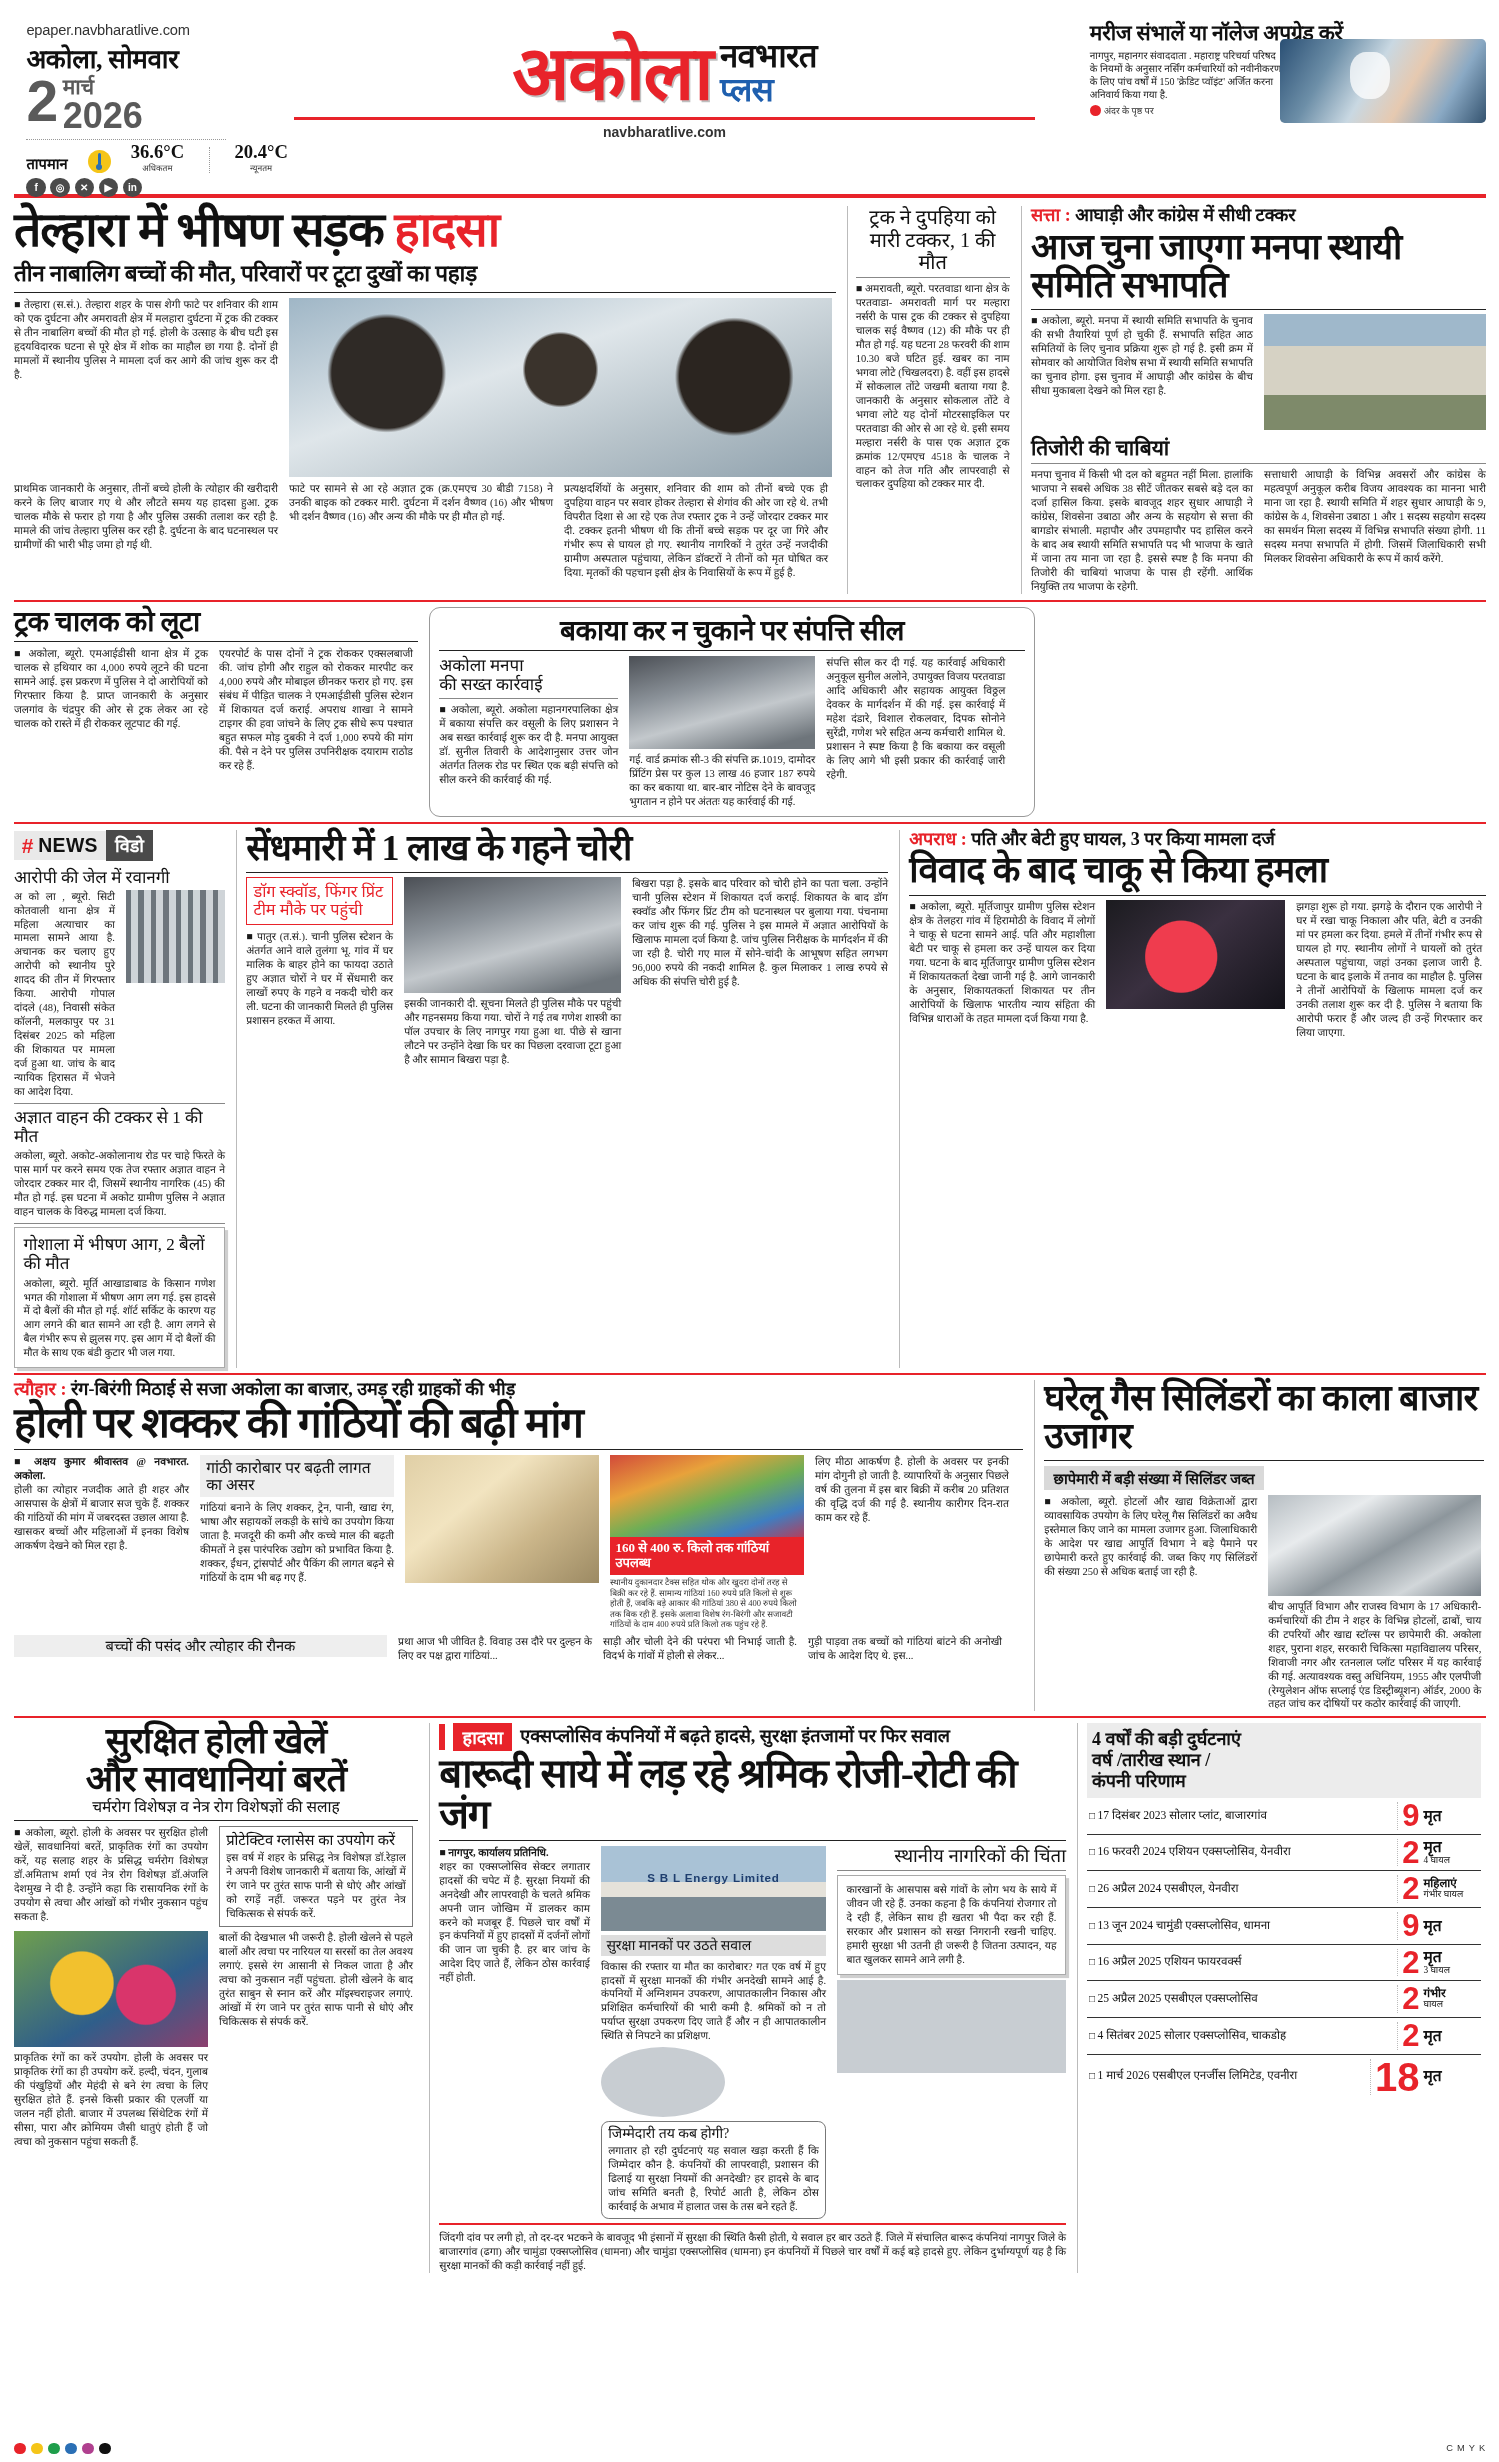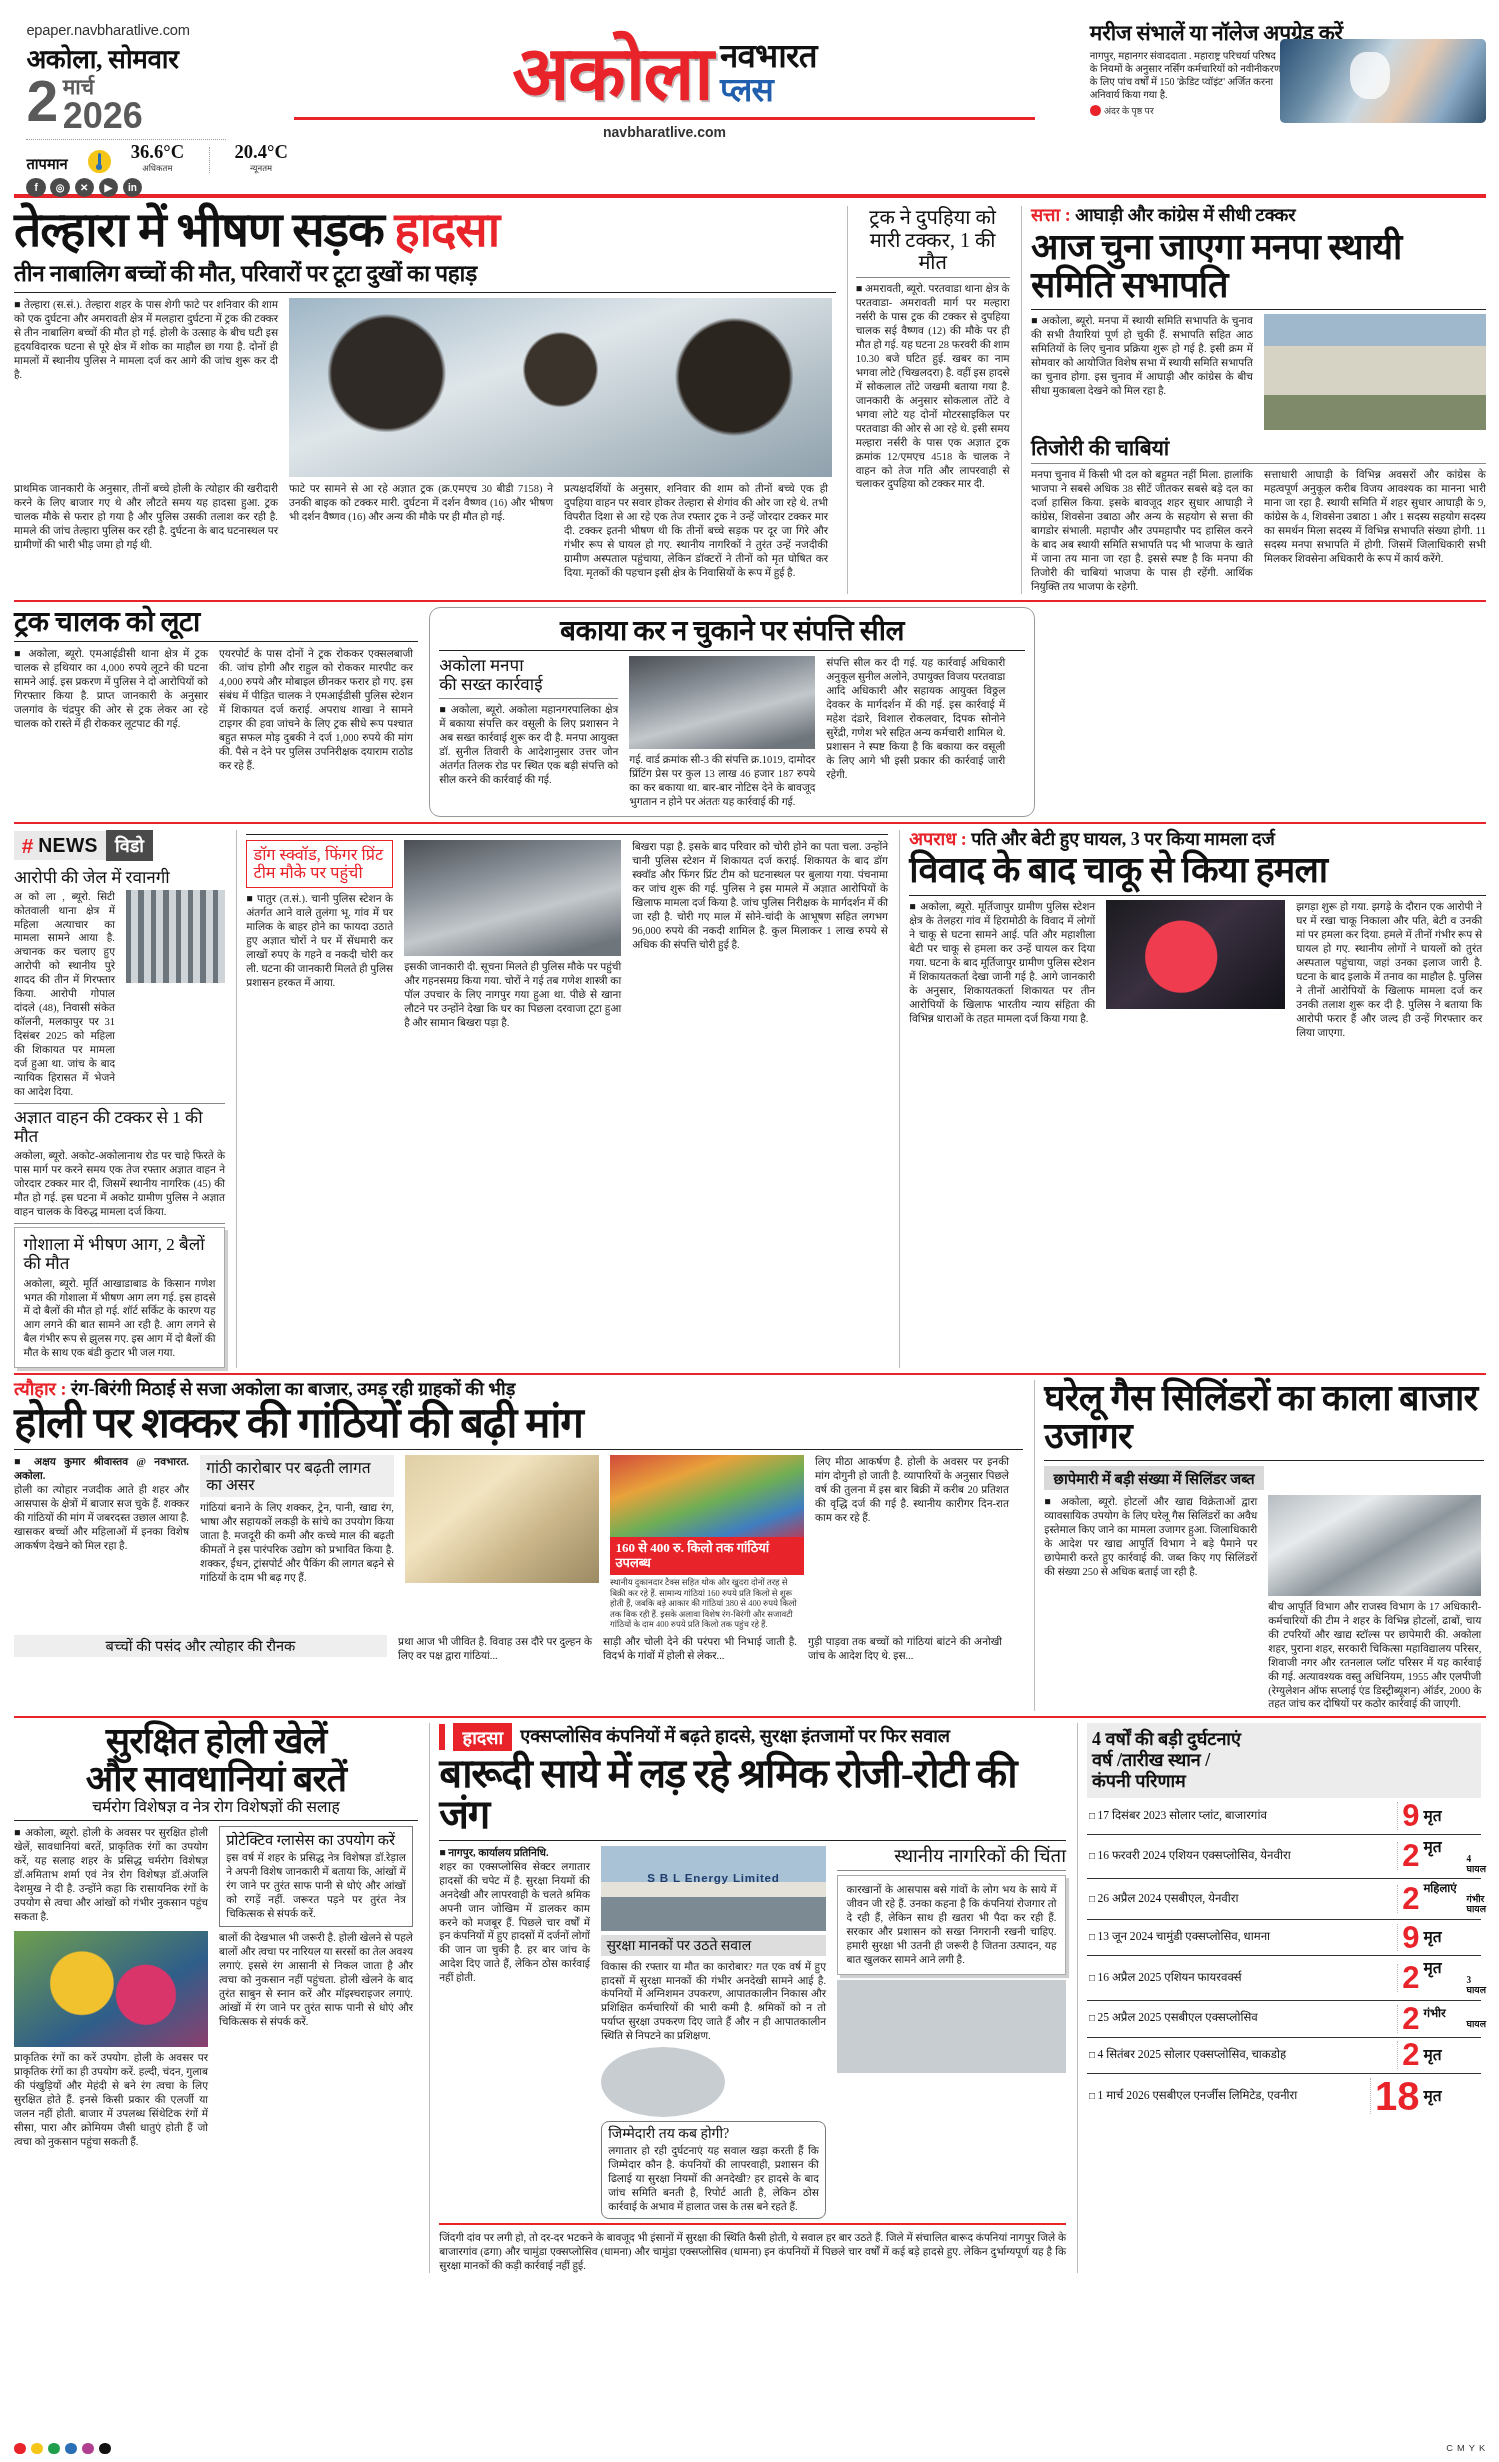--- a/index.html
+++ b/index.html
@@ -109,21 +109,21 @@
   .redbar-hd .bar { width:6.2px; height:26px; background:#e8232a; }
 
   
   .acc-head { background:#ececec; text-align:left; font-weight:700; font-size:18px; line-height:1.18; padding:5.4px 4.7px; }
   .acc-row { display:flex; align-items:center; border-bottom:1.2px solid #333; padding:3.9px 1.6px; }
   .acc-txt { flex:1; font-size:11.6px; line-height:1.25; padding-right:4.7px; }
   .acc-txt:before { content:"□ "; font-size:10px; }
   .acc-num { font-family:"Liberation Sans",sans-serif; font-weight:700; font-size:31px; color:#e8232a; line-height:.9;
              padding:0 3.9px; border-left:1.6px dotted #bbb; }
   .acc-lab { font-size:15.5px; font-weight:700; width:56px; line-height:1.05;}
-  .acc-lab small{ display:block; font-size:9.3px; font-weight:700;margin-left:43px; }
+  .acc-lab small{ display:block; font-size:9.3px; font-weight:400; }
 
   
   .cols { display:flex; }
   .gap { width:11px; }
 
   .colsep { border-left:0.8px solid #bbb; }
   .footbar { position:absolute; bottom:7.8px; left:14px; right:14px; display:flex; align-items:center; gap:5.4px;}
   .fb-dot{width:11.6px;height:11.6px;border-radius:50%;}
   .cmyk { margin-left:auto; font-family:"Liberation Sans",sans-serif; font-size:9.3px; color:#333; letter-spacing:0.8px;}
 </style>
@@ -324,20 +324,21 @@
       <div class="shadowbox">
         <div class="hl-xs">गोशाला में भीषण आग, 2 बैलों की मौत</div>
         <div class="body" style="margin-top:3.1px;">अकोला, ब्यूरो. मूर्ति आखाडाबाड के किसान गणेश भगत की गोशाला में भीषण आग लग गई. इस हादसे में दो बैलों की मौत हो गई. शॉर्ट सर्किट के कारण यह आग लगने की बात सामने आ रही है. आग लगने से बैल गंभीर रूप से झुलस गए. इस आग में दो बैलों की मौत के साथ एक बंडी कुटार भी जल गया.</div>
       </div>
     </div>
 
     <div class="gap"></div>
 
     <div style="width:652px;" class="colsep">
       <div style="padding-left:9.3px;">
+        <div class="hl-lg">सेंधमारी में 1 लाख के गहने चोरी</div>
         <div class="rule"></div>
         <div class="cols">
           <div style="width:147px;">
             <div style="border:1.6px solid #e8232a; padding:4.7px 6.2px;">
               <div class="hl-xs red" style="font-size:16.3px;">डॉग स्क्वॉड, फिंगर प्रिंट टीम मौके पर पहुंची</div>
             </div>
             <div class="body" style="margin-top:4.7px;">■ पातुर (त.सं.). चानी पुलिस स्टेशन के अंतर्गत आने वाले तुलंगा भू. गांव में घर मालिक के बाहर होने का फायदा उठाते हुए अज्ञात चोरों ने घर में सेंधमारी कर लाखों रुपए के गहने व नकदी चोरी कर ली. घटना की जानकारी मिलते ही पुलिस प्रशासन हरकत में आया.</div>
           </div>
           <div class="gap"></div>
           <div style="width:217px;">

